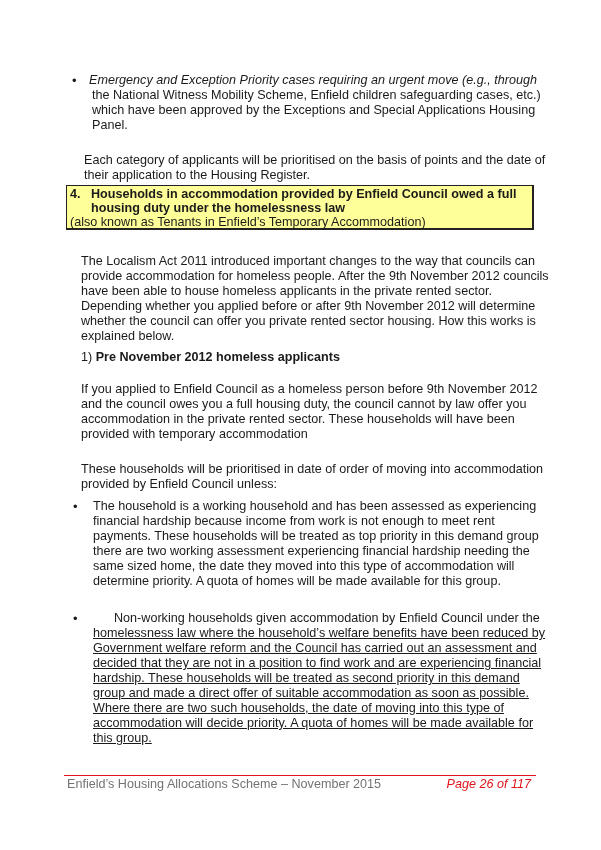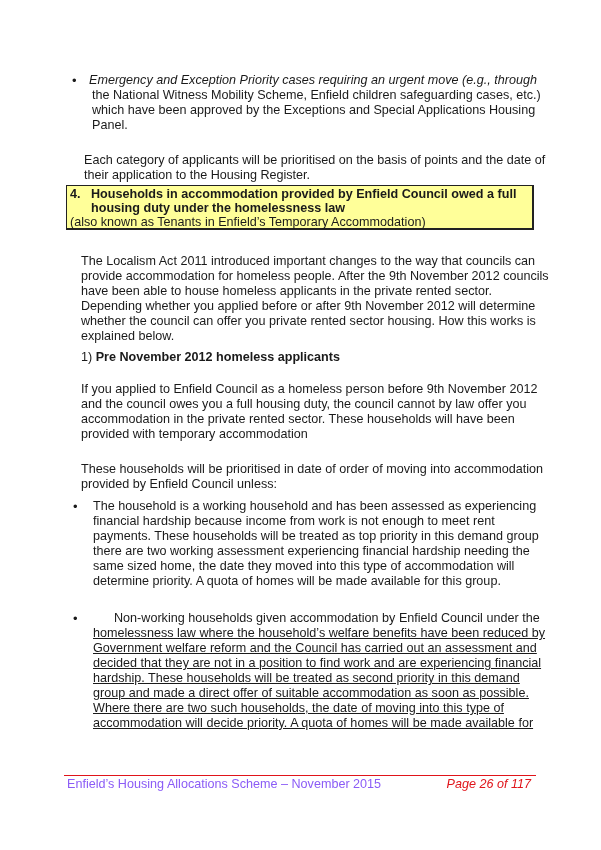--- a/index.html
+++ b/index.html
@@ -11,21 +11,21 @@
     .bullet-item { position: absolute; }
     .bullet-dot { position: absolute; font-size: 13px; line-height: 15px; }
     .bullet-text { position: absolute; }
     .heading-box { position: absolute; left: 66px; top: 185px; width: 468px; height: 45px;
                    background: #ffff99; border: 1px solid #222; border-right-width: 2px; border-bottom-width: 2px; box-sizing: border-box; }
     .heading-box .h-num { position: absolute; left: 3px; top: 1px; font-weight: bold; }
     .heading-box .h-line1 { position: absolute; left: 24px; top: 1px; font-weight: bold; white-space: nowrap; }
     .heading-box .h-line2 { position: absolute; left: 24px; top: 15px; font-weight: bold; white-space: nowrap; }
     .heading-box .h-sub { position: absolute; left: 3px; top: 29px; white-space: nowrap; }
     .footer-rule { position: absolute; left: 64px; top: 775px; width: 472px; height: 0; border-top: 1px solid #e0141a; }
-    .footer-left { position: absolute; left: 67px; top: 777px; color: #8b5cf6; white-space: nowrap; }
+    .footer-left { position: absolute; left: 67px; top: 777px; color: #737373; white-space: nowrap; }
     .footer-right { position: absolute; right: 70px; top: 777px; color: #e0141a; white-space: nowrap; font-style: italic; }
     .line { white-space: nowrap; display: block; }
     b { font-weight: bold; }
   </style>
 </head>
 <body>
 
 <div class="page">
 
   <div class="bullet-item" style="left:72px; top:73px;">
@@ -95,20 +95,21 @@
       <span class="line">Non-working households given accommodation by Enfield Council under the</span>
     </div>
     <div class="bullet-text" style="left:20px; top:15px;text-decoration:underline;">
       <span class="line">homelessness law where the household’s welfare benefits have been reduced by</span>
       <span class="line">Government welfare reform and the Council has carried out an assessment and</span>
       <span class="line">decided that they are not in a position to find work and are experiencing financial</span>
       <span class="line">hardship.  These households will be treated as second priority in this demand</span>
       <span class="line">group and made a direct offer of suitable accommodation as soon as possible.</span>
       <span class="line">Where there are two such households, the date of moving into this type of</span>
       <span class="line">accommodation will decide priority.  A quota of homes will be made available for</span>
+      <span class="line">this group.</span>
     </div>
   </div>
 
   <div class="footer-rule"></div>
   <span class="footer-left">Enfield’s Housing Allocations Scheme – November 2015</span>
   <span class="footer-right">Page 26 of 117</span>
 
 </div>
 
 </body></html>

